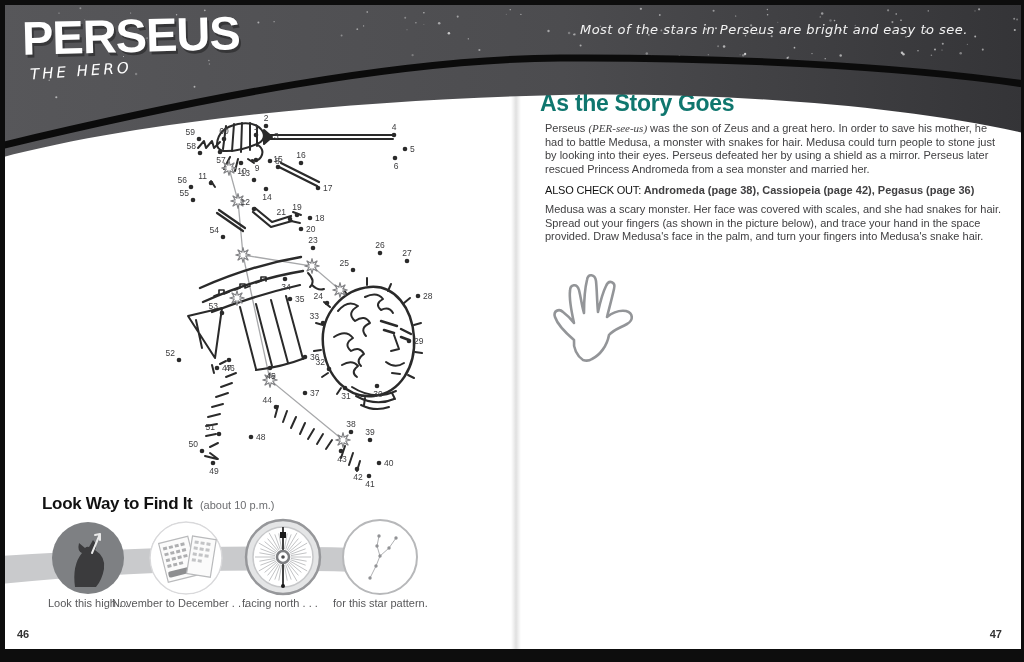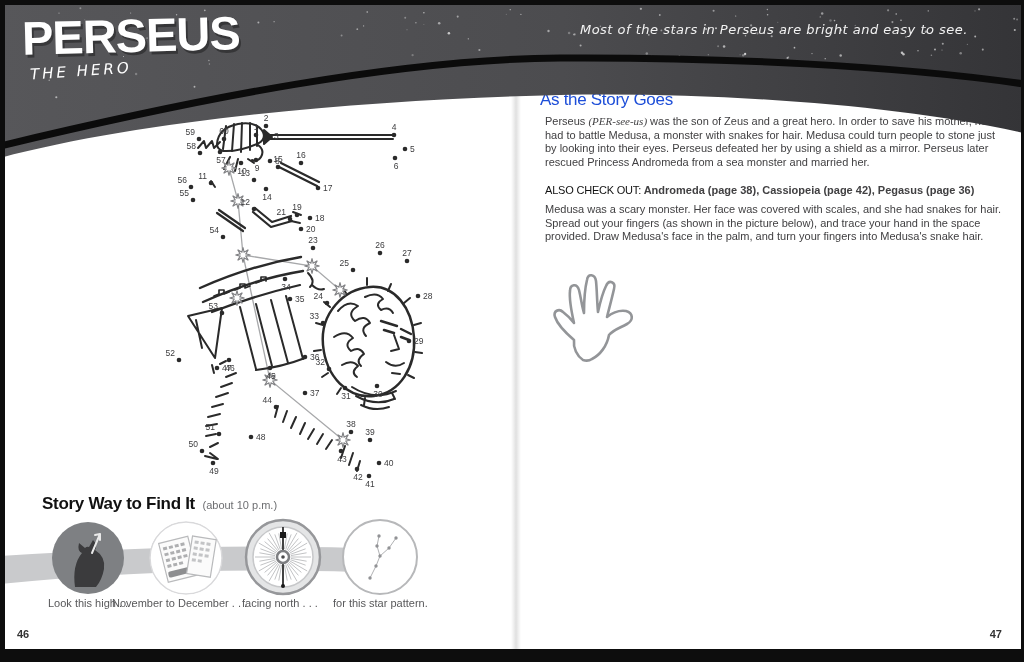--- a/index.html
+++ b/index.html
@@ -49,21 +49,21 @@
   .step-circle { position:absolute; z-index:2; border-radius:50%; }
   .caption { position:absolute; z-index:2; font-size:11px; color:#58585a; white-space:nowrap; }
   .tip { position:absolute; left:42px; top:623px; z-index:4; font-size:11px; color:#231f20; font-weight:bold; letter-spacing:-0.2px; }
   .tip .tip-label { font-weight:bold; }
   .pagenum { position:absolute; z-index:4; font-size:11px; font-weight:bold; color:#333; }
   .pagenum.left { left:17px; top:628px; }
   .pagenum.right { right:22px; top:628px; }
 
   
   .rp { position:absolute; left:540px; width:458px; z-index:2; }
-  .rp-heading { font-size:17px; font-weight:normal; letter-spacing:-0.3px; color:#1d4ed8; margin-bottom:5px; }
+  .rp-heading { font-size:23px; font-weight:bold; letter-spacing:-0.3px; color:#0f766e; margin-bottom:5px; }
   .rp-body { font-size:11px; line-height:13.5px; color:#414042; }
   .rp-body em { font-style:italic;font-family:Liberation Serif, serif; }
   .sec-story { top:90px; }
   .sec-also { top:180px; }
   .sec-medusa { top:203px; }
   .also-label { font-weight:normal; color:#111; font-size:11px; letter-spacing:-0.2px; }
   .also-text { font-size:11px; color:#414042;font-weight:bold; }
   .hand-svg { position:absolute; left:543px; top:266px; z-index:2; }
 </style>
 </head>
@@ -379,21 +379,21 @@
         <circle cx="40" cy="38" r="2.3" fill="#2a2a2a"></circle>
         <text x="36" y="34" text-anchor="end" fill="#3c3c3e" font-size="8.5" font-family="Liberation Sans, sans-serif">58</text>
         <circle cx="39" cy="24" r="2.3" fill="#2a2a2a"></circle>
         <text x="35" y="20" text-anchor="end" fill="#3c3c3e" font-size="8.5" font-family="Liberation Sans, sans-serif">59</text>
         <circle cx="64" cy="24" r="2.3" fill="#2a2a2a"></circle>
         <text x="64" y="19" text-anchor="middle" fill="#3c3c3e" font-size="8.5" font-family="Liberation Sans, sans-serif">60</text>
       </g>
   </svg>
 
   <div class="findit-heading">
-    <span>Story Way to Find It</span>
+    <span>Look Way to Find It</span>
     <span class="note">&nbsp;<span>(about 10 p.m.)</span></span>
   </div>
 
   <svg class="band-svg" width="400" height="60" viewBox="0 0 400 60">
     <path d="M0,21 C120,13 240,9 355,13 L356,37 C240,33 120,37 0,49 Z" fill="#c9cacc"></path>
   </svg>
 
   <svg class="step-circle" style="left:51px; top:521px;" width="74" height="74" viewBox="0 0 74 74">
     <circle cx="37" cy="37" r="36" fill="#7e8083"></circle>
     <path d="M24,66 Q21,44 31,32 Q26,30 28,22 L34,27 Q36,25 38,26 L42,19 Q47,24 44,29 Q55,36 53,48 Q51,59 45,66 Z" fill="#3b3b3d"></path>

